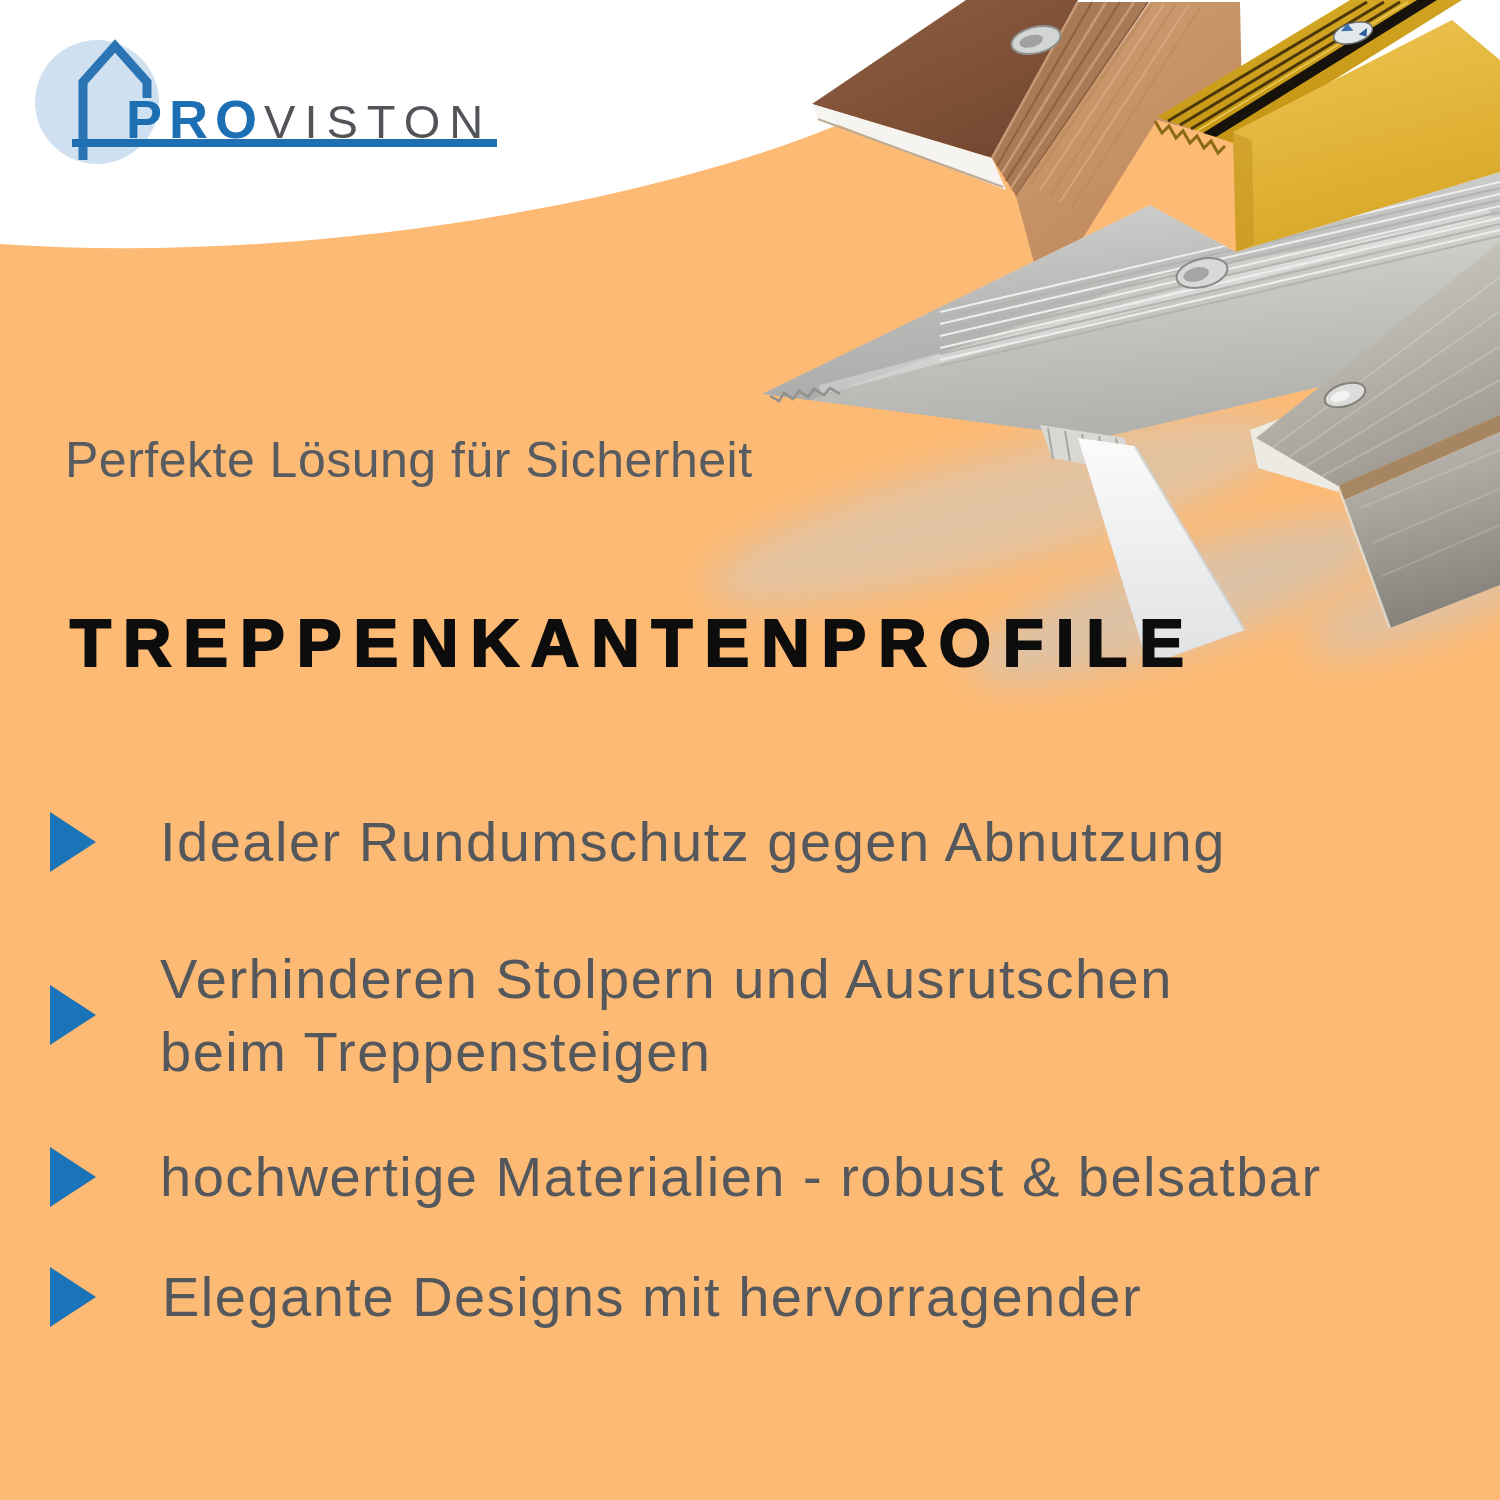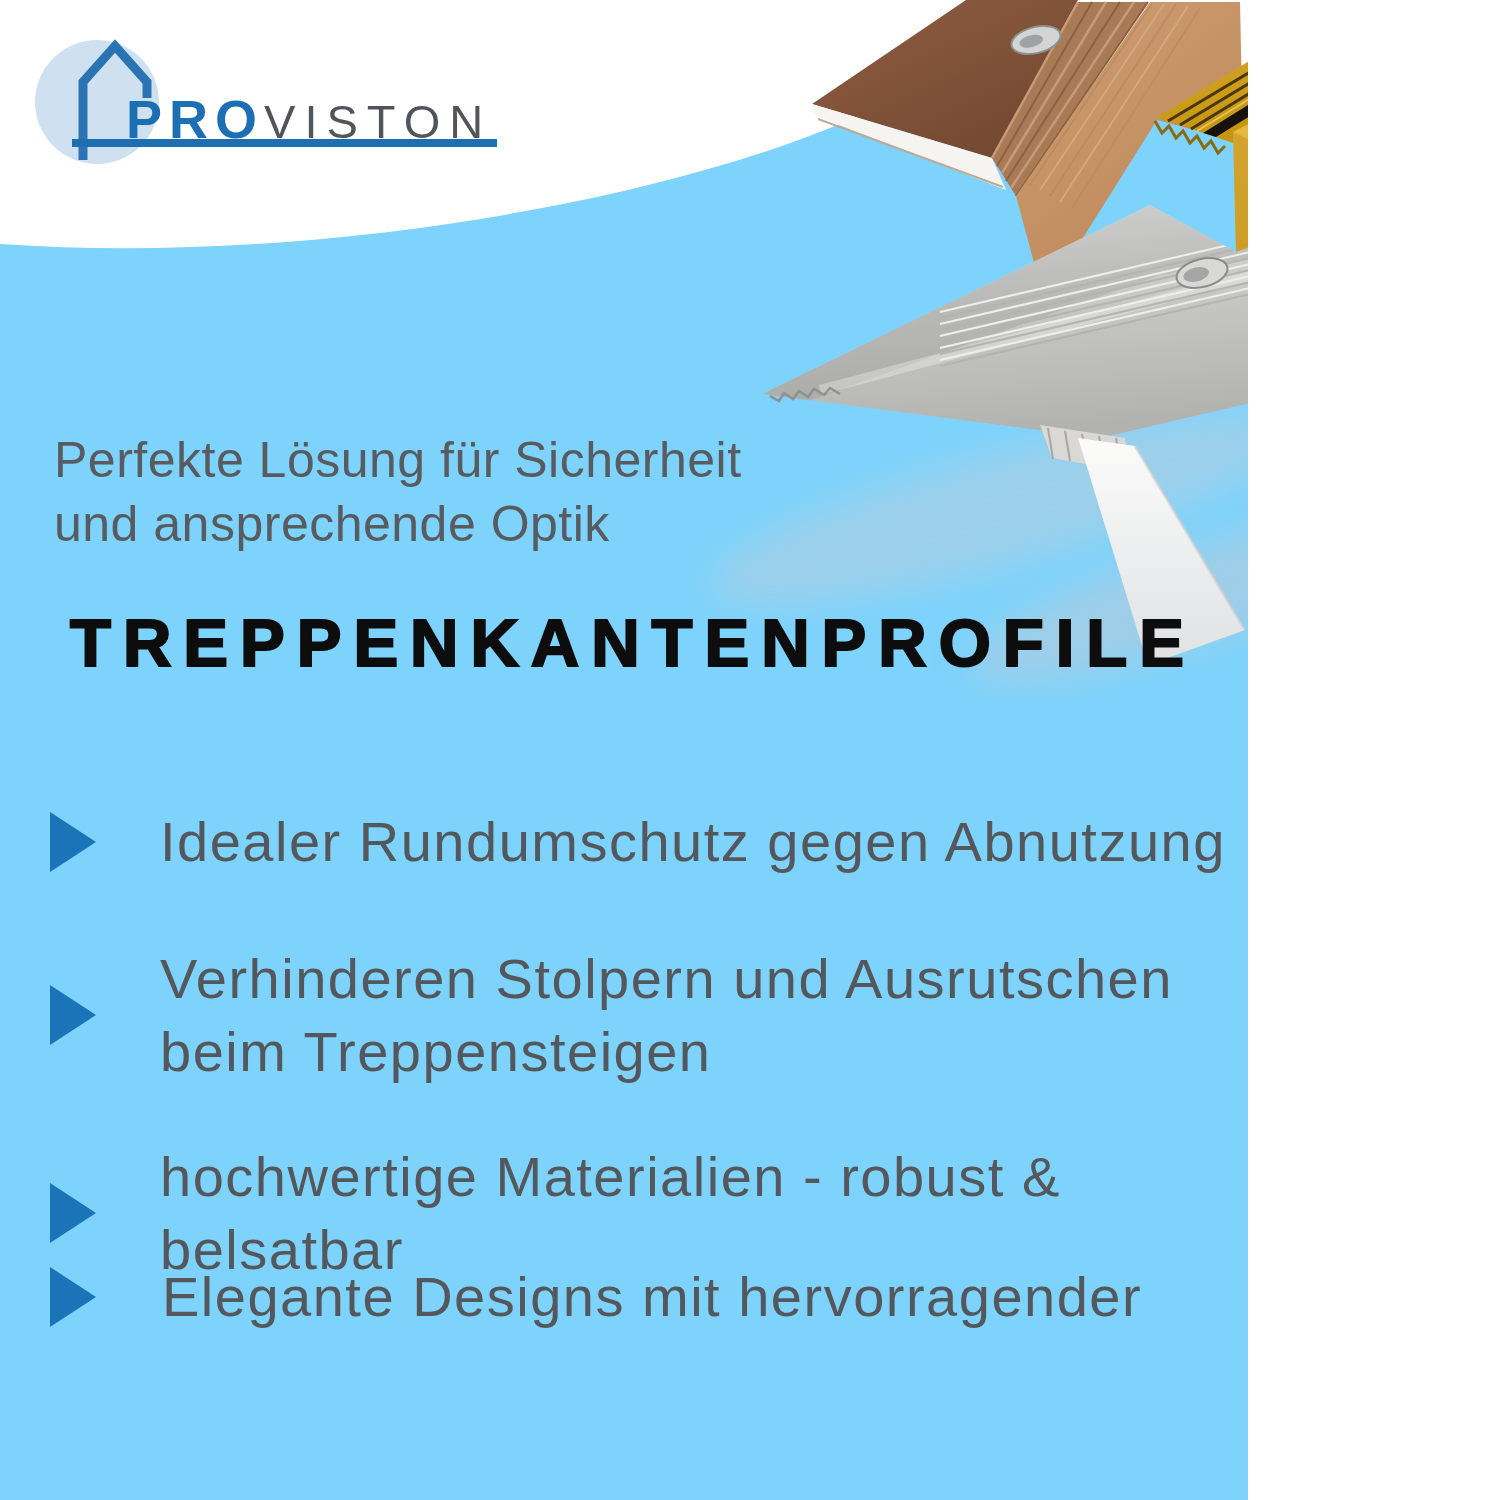--- a/index.html
+++ b/index.html
@@ -1,34 +1,34 @@
 <!DOCTYPE html>
 <html><head>
 <meta charset="utf-8">
 <style>
   html,body { margin:0; padding:0; background:#ffffff; }
   .stage {
-    position:relative; width:1248px; height:1500px; overflow:hidden;
-    background:#7dd3fc;
+    position:relative; width:1500px; height:1500px; overflow:hidden;
+    background:#fdba74;
     font-family:"Liberation Sans", sans-serif;
   }
   .bg-svg { position:absolute; left:0; top:0; width:1500px; height:1500px; }
 
   
   .logo { position:absolute; left:0; top:0; width:560px; height:220px; }
   .logo-circle { position:absolute; left:35px; top:40px; width:124px; height:124px;
     border-radius:50%; background:#cfe1f1; }
   .logo-house { position:absolute; left:74px; top:36px; }
   .logo-underline { position:absolute; left:72px; top:139px; width:425px; height:8px; background:#1e6fb2; }
   .logo-text { position:absolute; left:126px; top:88px; white-space:nowrap; }
   .logo-text .pro { font-size:54px; font-weight:bold; letter-spacing:7px; color:#1c6fb3; }
   .logo-text .viston { font-size:47px; font-weight:400; letter-spacing:9px; color:#515559; }
 
   
-  .intro { position:absolute; left:54px; top:428px; font-size:50px; letter-spacing:0.5px;
+  .intro { position:absolute; left:65px; top:428px; font-size:50px; letter-spacing:0.5px;
     color:#585c60; line-height:64px; font-weight:400; }
   .intro span { display:block; }
 
   
   .title { position:absolute; left:70px; top:604px; margin:0;
     font-size:67px; font-weight:bold; letter-spacing:12px; color:#0d0d0d;
     -webkit-text-stroke:2.2px #0d0d0d; white-space:nowrap; }
 
   
   .bullet { position:absolute; left:50px; display:flex; align-items:center; }
@@ -190,21 +190,20 @@
       <polyline points="9,124 9,46 41,10 73,46 73,62" fill="none" stroke="#2a74b4" stroke-width="9"></polyline>
     </svg>
     <div class="logo-underline"></div>
     <div class="logo-text">
       <span class="pro">PRO</span><span class="viston">VISTON</span>
     </div>
   </div>
 
   <div class="intro">
     <span>Perfekte Lösung für Sicherheit</span>
-    <span>und ansprechende Optik</span>
   </div>
 
   <h1 class="title">TREPPENKANTENPROFILE</h1>
 
   <div class="bullet b2">
     <span class="tri"></span>
     <div class="bullet-text">
       <span>Verhinderen Stolpern und Ausrutschen</span>
       <span>beim Treppensteigen</span>
     </div>

